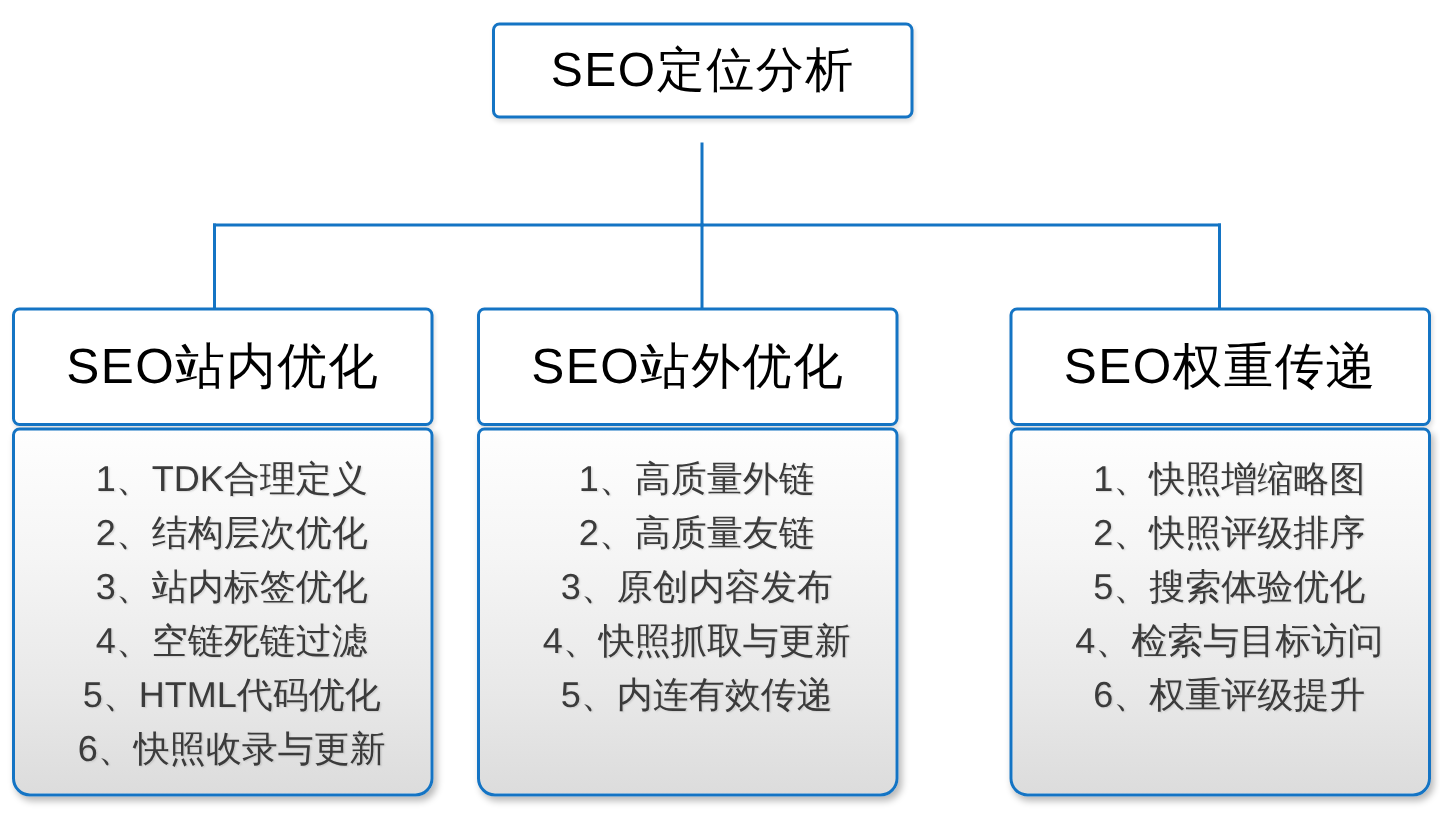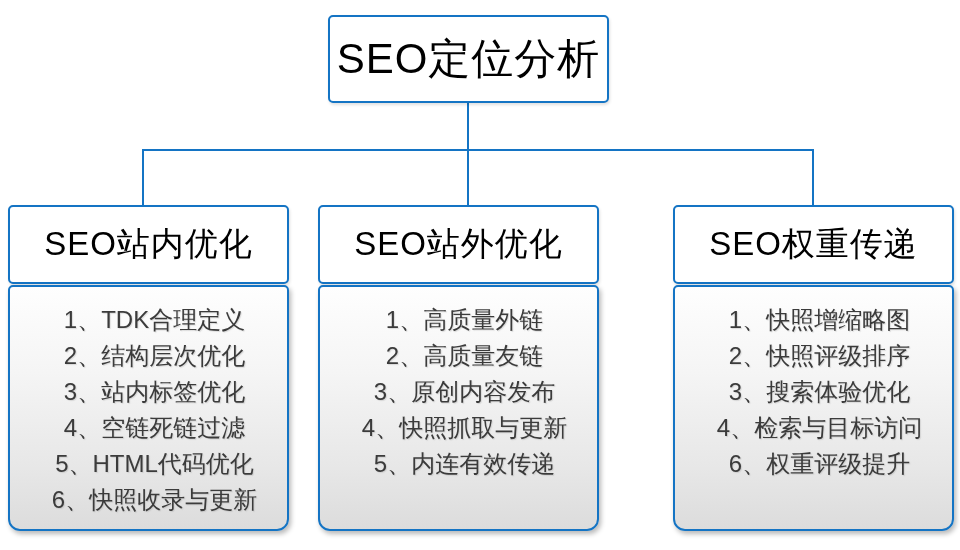--- a/index.html
+++ b/index.html
@@ -32,22 +32,22 @@
     border: 2px solid #1474c4;
     background: #ffffff;
     border-radius: 5px;
     display: flex;
     align-items: center;
     justify-content: center;
     color: #000000;
   }
   .root-node {
     left: 328px; top: 15px;
-    width: 281px; height: 88px;
-    font-size: 42px;
+    width: 281px; height: 64px;
+    font-size: 32px;
     letter-spacing: 1px;
     box-shadow: 1px 2px 3px rgba(0,0,0,0.12);
   }
   .branch-header {
     top: 205px;
     width: 281px; height: 79px;
     font-size: 33px;
     letter-spacing: 1px;
     box-shadow: 1px 2px 3px rgba(0,0,0,0.12);
   }
@@ -112,18 +112,18 @@
     <div class="list-item">4、快照抓取与更新</div>
     <div class="list-item">5、内连有效传递</div>
   </div>
 
   <div class="node branch-header col-3">
     <span>SEO权重传递</span>
   </div>
   <div class="branch-list col-3">
     <div class="list-item">1、快照增缩略图</div>
     <div class="list-item">2、快照评级排序</div>
-    <div class="list-item">3、搜索体验优化</div>
+    <div class="list-item">5、搜索体验优化</div>
     <div class="list-item">4、检索与目标访问</div>
     <div class="list-item">6、权重评级提升</div>
   </div>
 
 </div>
 
 </body></html>

